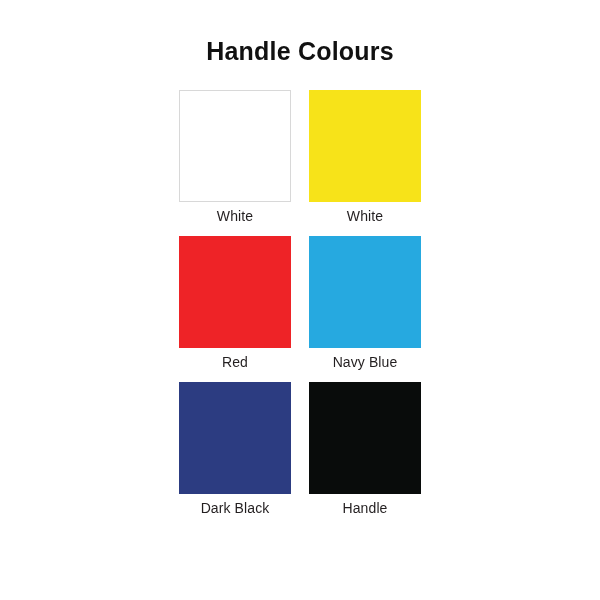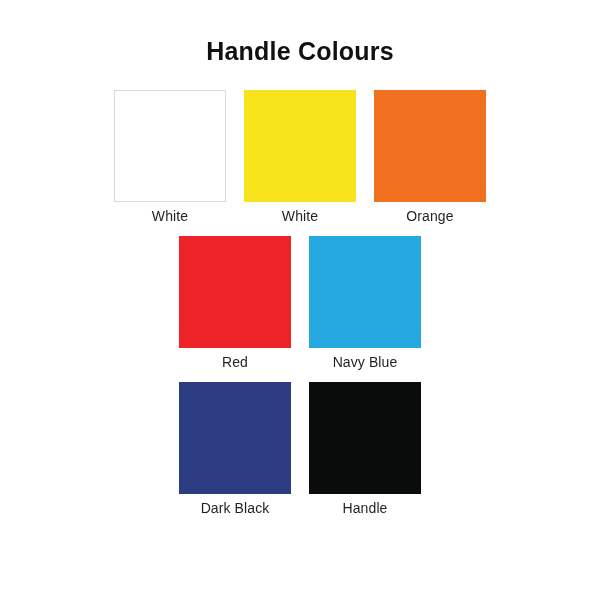--- a/index.html
+++ b/index.html
@@ -84,24 +84,20 @@
   <div class="swatch-grid">
     <div class="swatch-row">
         <div class="swatch-cell">
           <div class="swatch-chip bordered" style="background-color: rgb(255, 255, 255);"></div>
           <div class="swatch-label">White</div>
         </div>
         <div class="swatch-cell">
           <div class="swatch-chip" style="background-color: rgb(247, 227, 25);"></div>
           <div class="swatch-label">White</div>
         </div>
-        <div class="swatch-cell">
-          <div class="swatch-chip" style="background-color: rgb(240, 112, 31);"></div>
-          <div class="swatch-label">Orange</div>
-        </div>
       </div>
     <div class="swatch-row">
         <div class="swatch-cell">
           <div class="swatch-chip" style="background-color: rgb(238, 35, 39);"></div>
           <div class="swatch-label">Red</div>
         </div>
         <div class="swatch-cell">
           <div class="swatch-chip" style="background-color: rgb(38, 169, 224);"></div>
           <div class="swatch-label">Navy Blue</div>
         </div>

